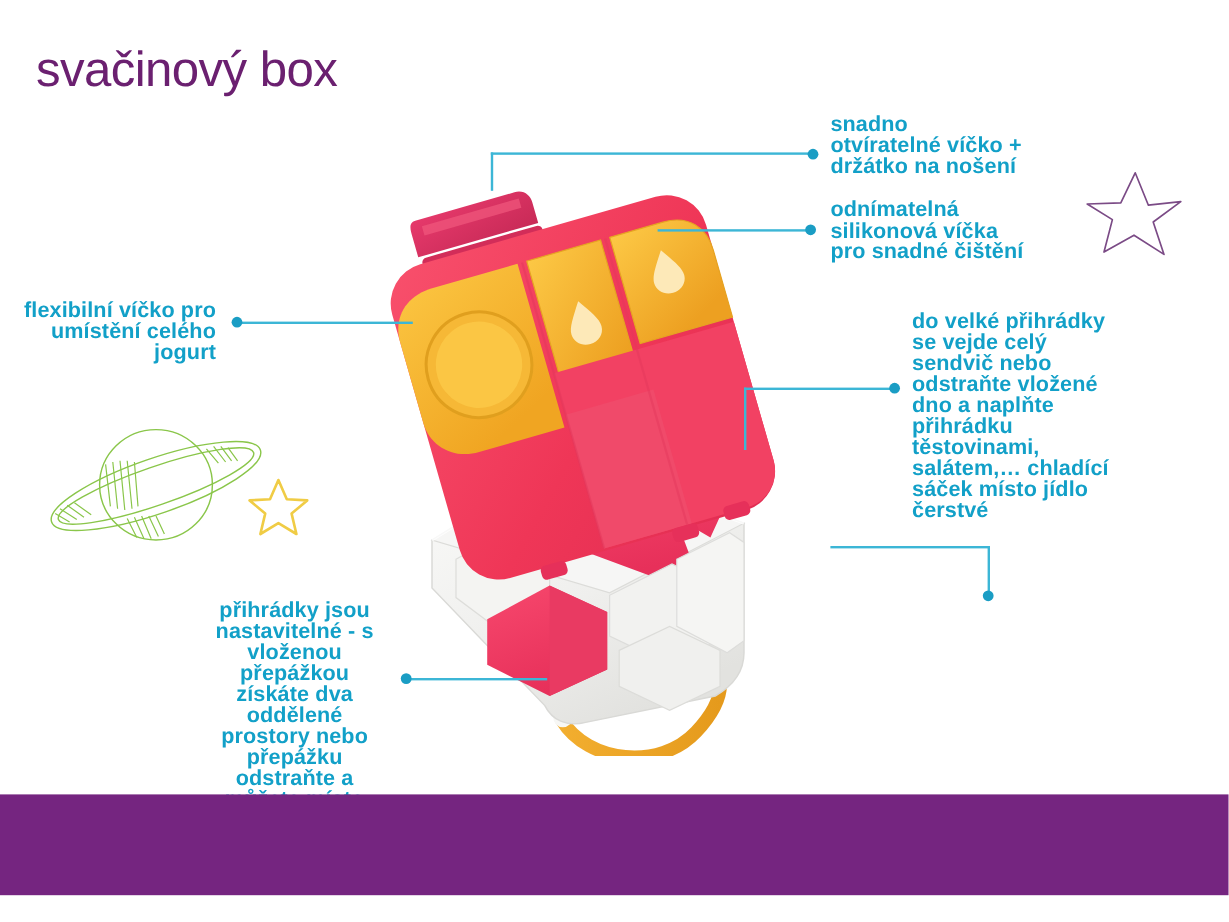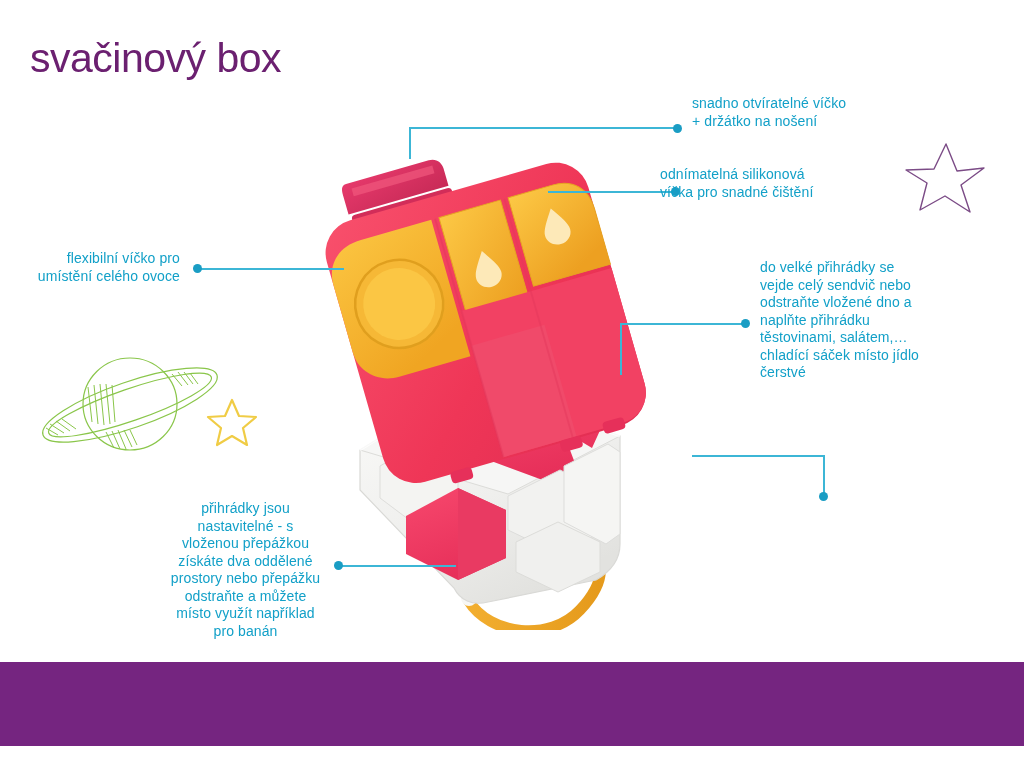--- a/index.html
+++ b/index.html
@@ -28,23 +28,23 @@
     color: #6b2070;
     letter-spacing: -0.5px;
     font-weight: 400;
     white-space: nowrap;
   }
 
   
   .callout-text {
     position: absolute;
     color: #12a0c8;
-    font-size: 14px;
+    font-size: 18px;
     line-height: 17.5px;
-    font-weight: 400;
+    font-weight: 700;
     letter-spacing: 0.1px;
   }
   .callout-left  { text-align: right; }
   .callout-right { text-align: left;  }
   .callout-center{ text-align: center;}
 
   
   .lead-h {
     position: absolute;
     height: 2px;
@@ -201,34 +201,34 @@
     </g>
   </svg>
 
   <div class="lead-h" style="left:409px; top:127px; width:268px;"></div>
   <div class="lead-v" style="left:409px; top:127px; height:32px;"></div>
   <div class="lead-dot" style="left:673px; top:124px;"></div>
   <div class="callout-text callout-right" style="left:692px; top:95px; width:160px;">snadno otvíratelné víčko + držátko na nošení</div>
 
   <div class="lead-h" style="left:548px; top:191px; width:126px;"></div>
   <div class="lead-dot" style="left:671px; top:187px;"></div>
-  <div class="callout-text callout-right" style="left:660px; top:166px; width:165px;">odnímatelná silikonová víčka pro snadné čištění</div>
+  <div class="callout-text callout-right" style="left:692px; top:166px; width:165px;">odnímatelná silikonová víčka pro snadné čištění</div>
 
   <div class="lead-h" style="left:620px; top:323px; width:125px;"></div>
   <div class="lead-v" style="left:620px; top:323px; height:52px;"></div>
   <div class="lead-dot" style="left:741px; top:319px;"></div>
   <div class="callout-text callout-right" style="left:760px; top:259px; width:168px;">do velké přihrádky se vejde celý sendvič nebo odstraňte vložené dno a naplňte přihrádku těstovinami, salátem,… chladící sáček místo jídlo čerstvé</div>
 
   <div class="lead-h" style="left:692px; top:455px; width:133px;"></div>
   <div class="lead-v" style="left:823px; top:455px; height:41px;"></div>
   <div class="lead-dot" style="left:819px; top:492px;"></div>
 
   <div class="lead-h" style="left:198px; top:268px; width:146px;"></div>
   <div class="lead-dot" style="left:193px; top:264px;"></div>
-  <div class="callout-text callout-left" style="left:18px; top:250px; width:162px;">flexibilní víčko pro umístění celého ovoce</div>
+  <div class="callout-text callout-left" style="left:18px; top:250px; width:162px;">flexibilní víčko pro umístění celého jogurt</div>
 
   <div class="lead-h" style="left:340px; top:565px; width:116px;"></div>
   <div class="lead-dot" style="left:334px; top:561px;"></div>
   <div class="callout-text callout-center" style="left:168px; top:500px; width:155px;">přihrádky jsou nastavitelné - s vloženou přepážkou získáte dva oddělené prostory nebo přepážku odstraňte a můžete místo využít například pro banán</div>
 
   <div id="footer-band">
     
   </div>
 
 </div>

